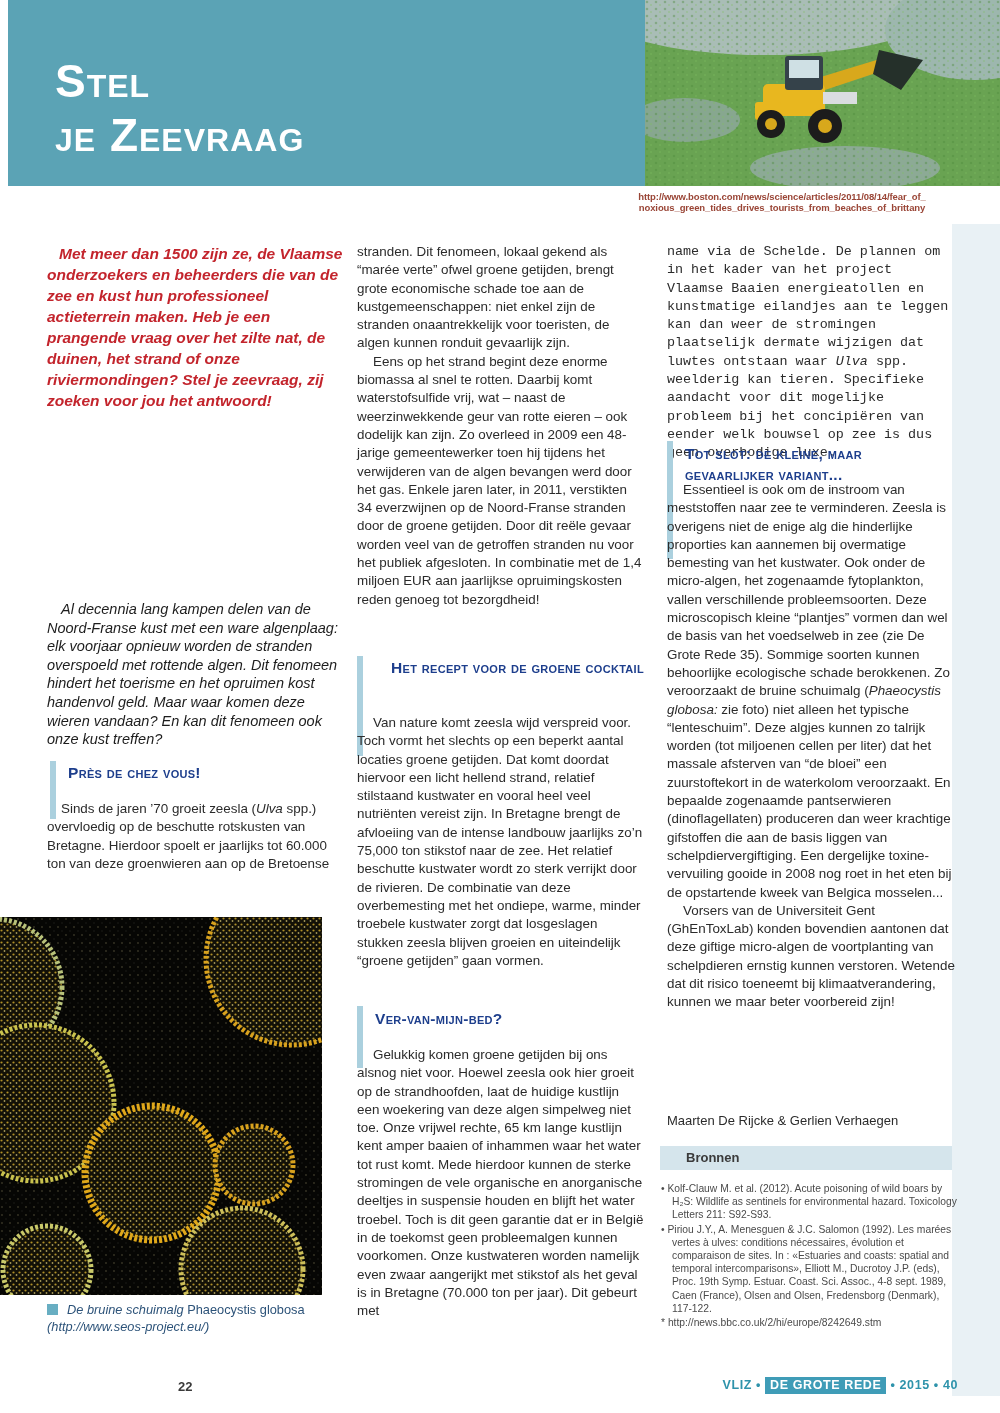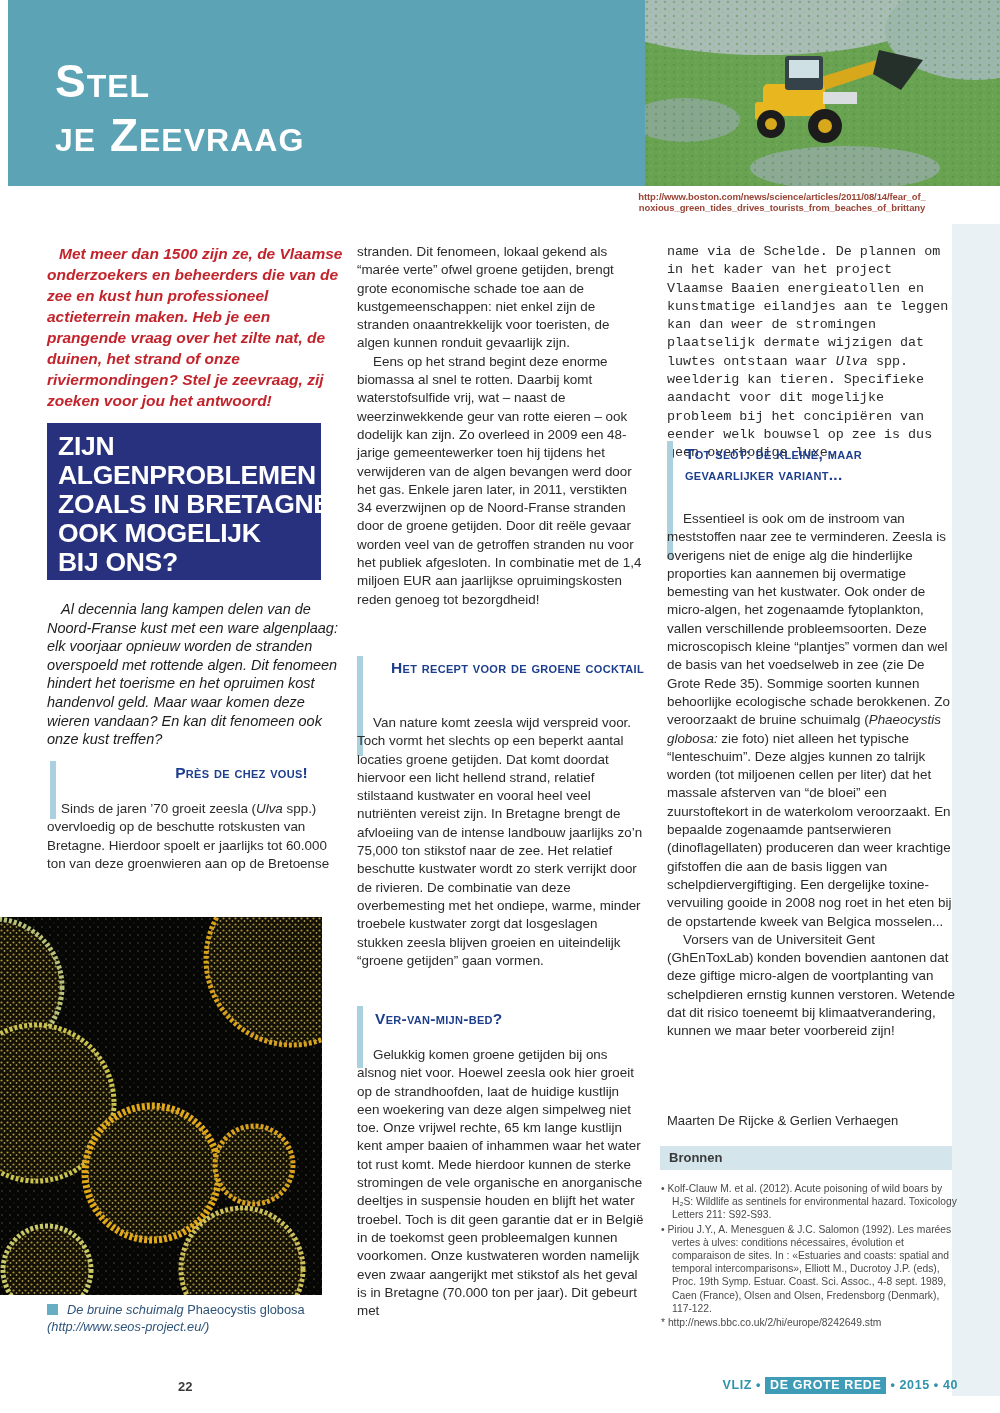--- a/index.html
+++ b/index.html
@@ -29,21 +29,21 @@
   
   .intro-red{left:47px;top:243px;width:302px;color:#c3242c;font-style:italic;font-weight:700;
              font-size:15.5px;line-height:21px;text-indent:12px;}
   .headline-block{left:47px;top:423px;width:274px;height:157px;background:#27317e;
                   box-sizing:border-box;padding:9px 6px 0 11px;}
   .headline-block div{color:#ffffff;font-weight:700;font-size:26.5px;line-height:29px;
                       letter-spacing:-0.3px;white-space:nowrap;}
   .lead-italic{left:47px;top:600px;width:304px;font-style:italic;font-size:14.5px;
                line-height:18.6px;color:#1d1d1d;text-indent:14px;}
   .sec1-bar{left:50px;top:761px;height:58px;}
-  .sec1-title{left:68px;top:762px;width:240px;text-align:right;}
+  .sec1-title{left:68px;top:762px;width:240px;}
   .left-para{left:47px;top:800px;width:284px;text-indent:14px;}
   .algae-photo{left:0;top:917px;width:322px;height:378px;}
   .caption{left:47px;top:1301px;width:282px;font-size:12.8px;line-height:17px;
            color:#2d5379;font-style:italic;}
   .cap-square{display:inline-block;width:11px;height:11px;background:#68aec2;
               margin-right:9px;position:relative;top:1px;}
   .roman{font-style:normal;}
 
   
   .m-group1{left:357px;top:243px;width:288px;}
@@ -51,24 +51,24 @@
   .sec2-title{left:375px;top:657px;width:262px;margin-left:16px;}
   .m-para3{left:357px;top:714px;width:288px;}
   .sec3-bar{left:357px;top:1006px;height:62px;}
   .sec3-title{left:375px;top:1008px;width:262px;}
   .m-para4{left:357px;top:1046px;width:288px;}
 
   
   .r-para1{left:667px;top:243px;width:288px;font-family:Liberation Mono, monospace;}
   .sec4-bar{left:667px;top:441px;height:118px;}
   .sec4-title{left:685px;top:443px;width:268px;}
-  .r-group2{left:667px;top:510px;width:288px;}
+  .r-group2{left:667px;top:481px;width:288px;}
   .authors{left:667px;top:1113px;font-size:13px;color:#2b2b2b;}
   .bronnen-band{left:660px;top:1146px;width:292px;height:24px;background:#d5e5ec;}
-  .bronnen-label{padding-left:9px;font-size:13px;font-weight:700;color:#3a3a3a;line-height:24px;}
+  .bronnen-label{padding-left:26px;font-size:13px;font-weight:700;color:#3a3a3a;line-height:24px;}
   .refs{left:661px;top:1182px;width:298px;font-size:10.3px;line-height:13.2px;color:#4a4a4a;}
   .ref{padding-left:11px;text-indent:-11px;margin:0 0 1px 0;}
 
   
   .page-num{left:178px;top:1379px;font-size:13px;font-weight:700;color:#3a3a3a;}
   .footer-right{left:620px;top:1378px;width:338px;text-align:right;font-size:12.5px;
                 font-weight:700;color:#2e93ab;letter-spacing:0.6px;}
   .chip{background:#3f9cb7;color:#ffffff;padding:1px 5px 2px 5px;}
 </style>
 </head>
@@ -112,27 +112,20 @@
   </svg>
   <div class="abs photo-credit">
     <div>http://www.boston.com/news/science/articles/2011/08/14/fear_of_</div>
     <div>noxious_green_tides_drives_tourists_from_beaches_of_brittany</div>
   </div>
 
   <div class="abs right-strip"></div>
 
   <div class="abs intro-red">Met meer dan 1500 zijn ze, de Vlaamse onderzoekers en beheerders die van de zee en kust hun professioneel actieterrein maken. Heb je een prangende vraag over het zilte nat, de duinen, het strand of onze riviermondingen? Stel je zeevraag, zij zoeken voor jou het antwoord!</div>
 
-  <div class="abs headline-block">
-    <div>ZIJN</div>
-    <div>ALGENPROBLEMEN</div>
-    <div>ZOALS IN BRETAGNE</div>
-    <div>OOK MOGELIJK</div>
-    <div>BIJ ONS?</div>
-  </div>
 
   <div class="abs lead-italic">Al decennia lang kampen delen van de Noord-Franse kust met een ware algenplaag: elk voorjaar opnieuw worden de stranden overspoeld met rottende algen. Dit fenomeen hindert het toerisme en het opruimen kost handenvol geld. Maar waar komen deze wieren vandaan? En kan dit fenomeen ook onze kust treffen?</div>
 
   <div class="abs sec-bar sec1-bar"></div>
   <div class="abs sec-title sec1-title">Près de chez vous!</div>
 
   <div class="abs body-txt left-para"><span>Sinds de jaren ’70 groeit zeesla (</span><span class="it">Ulva</span><span> spp.) overvloedig op de beschutte rotskusten van Bretagne. Hierdoor spoelt er jaarlijks tot 60.000 ton van deze groenwieren aan op de Bretoense</span></div>
 
   <svg class="abs algae-photo" viewBox="0 0 322 378" preserveAspectRatio="none">
     <defs>

